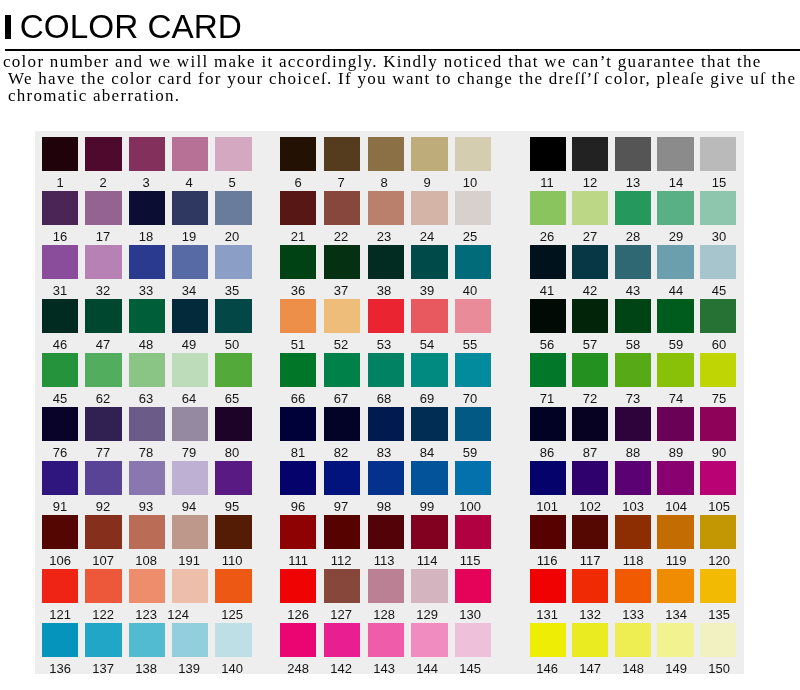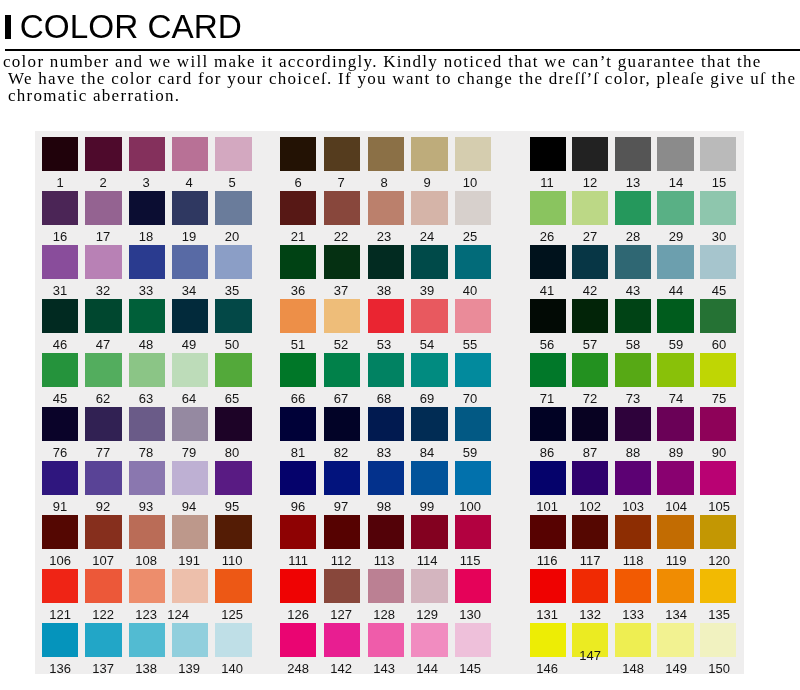--- a/index.html
+++ b/index.html
@@ -314,21 +314,21 @@
     <div class="num" style="left:288.0px;top:531.0px">142</div>
     <div class="sw" style="left: 332.7px; top: 492.1px; background-color: rgb(239, 92, 170);"></div>
     <div class="num" style="left:331.0px;top:531.0px">143</div>
     <div class="sw" style="left: 376.5px; top: 492.1px; background-color: rgb(241, 140, 192);"></div>
     <div class="num" style="left:374.0px;top:531.0px">144</div>
     <div class="sw" style="left: 420.3px; top: 492.1px; background-color: rgb(238, 192, 218);"></div>
     <div class="num" style="left:417.0px;top:531.0px">145</div>
     <div class="sw" style="left: 494.7px; top: 492.1px; background-color: rgb(237, 237, 5);"></div>
     <div class="num" style="left:494.0px;top:531.0px">146</div>
     <div class="sw" style="left: 537.3px; top: 492.1px; background-color: rgb(235, 235, 34);"></div>
-    <div class="num" style="left:537.0px;top:518px">147</div>
+    <div class="num" style="left:537.0px;top:531.0px">147</div>
     <div class="sw" style="left: 579.9px; top: 492.1px; background-color: rgb(238, 238, 82);"></div>
     <div class="num" style="left:580.0px;top:531.0px">148</div>
     <div class="sw" style="left: 622.5px; top: 492.1px; background-color: rgb(242, 242, 145);"></div>
     <div class="num" style="left:623.0px;top:531.0px">149</div>
     <div class="sw" style="left: 665.1px; top: 492.1px; background-color: rgb(241, 242, 192);"></div>
     <div class="num" style="left:666.0px;top:531.0px">150</div>
   </div>
 </div>
 
 </body></html>

